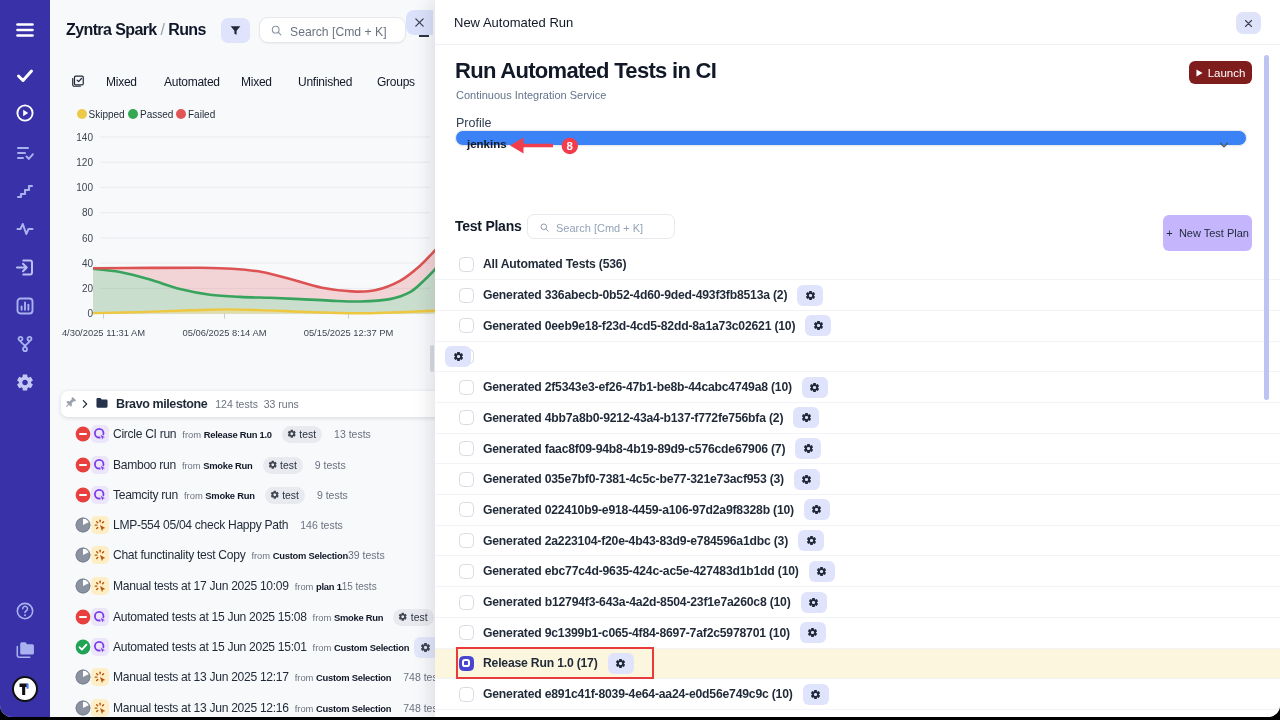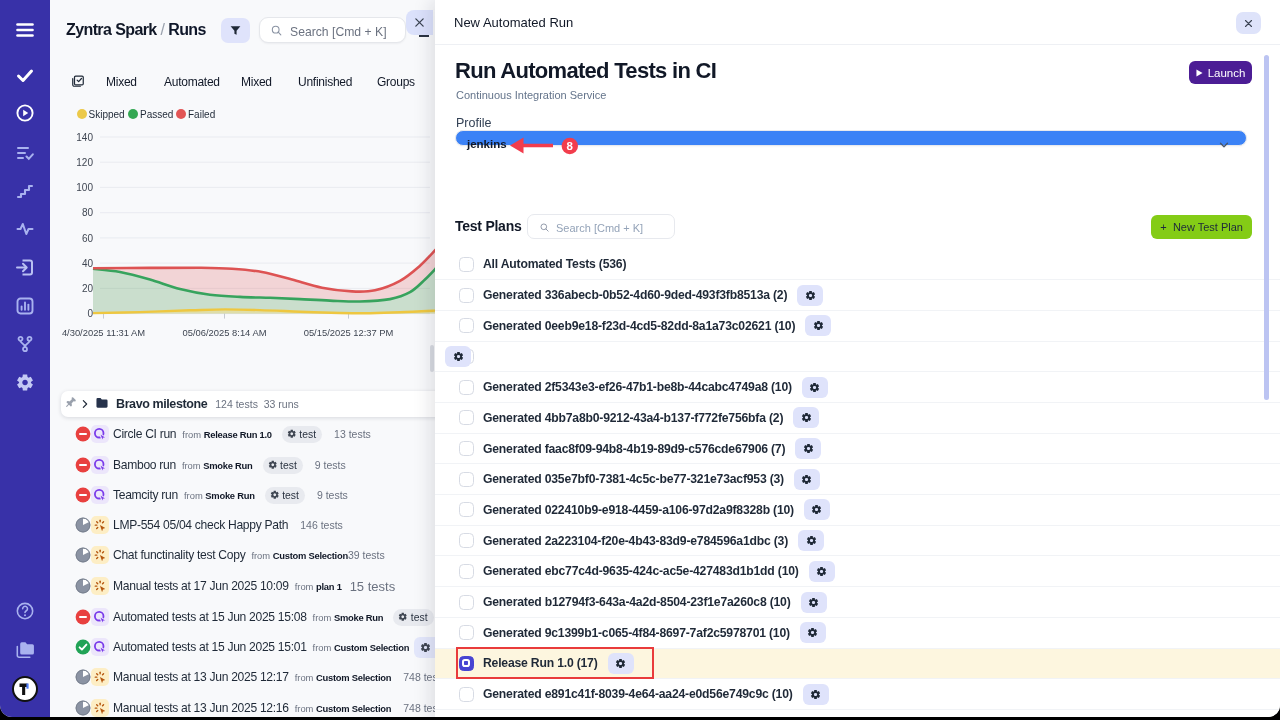--- a/index.html
+++ b/index.html
@@ -316,21 +316,21 @@
         <circle cx="8" cy="8" r="6.9" fill="none" stroke="#79818f" stroke-width="1"></circle>
       </svg>
       <div style="position:absolute;left:91px;top:577px;width:18px;height:18px;border-radius:5px;background:#fdeec5">
         <svg width="13" height="13" viewBox="0 0 14 14" style="position:absolute;left:2.5px;top:2.5px" color="#b5560e">
           <use href="#clickcur" fill="#b5560e"></use>
         </svg>
       </div>
       <div style="position:absolute;left:113px;top:576px;height:20px;display:flex;align-items:center;white-space:nowrap">
         <span style="font-size:12.1px;font-weight:500;color:#1f2937;letter-spacing:-0.3px">Manual tests at 17 Jun 2025 10:09</span>
         <span style="margin-left:6px;font-size:9.4px;color:#6b7280">from <b style="color:#111827;letter-spacing:-0.25px">plan 1</b></span>
-        <span style="margin-left:8px;font-size:13px;color:#6b7280">15 tests</span>
+        <span style="margin-left:0;font-size:10px;color:#6b7280">15 tests</span>
       </div>
       <svg style="position:absolute;left:74.5px;top:609px" width="16" height="16" viewBox="0 0 16 16">
         <circle cx="8" cy="8" r="7.4" fill="#e8403f"></circle>
         <rect x="4" y="6.9" width="8" height="2.2" rx="1" fill="#fff"></rect>
       </svg>
       <div style="position:absolute;left:91px;top:608px;width:18px;height:18px;border-radius:5px;background:#ece6fb">
         <svg width="14" height="14" viewBox="0 0 14 14" style="position:absolute;left:2px;top:2px" color="#7a3bea">
           <use href="#autoq" fill="#7a3bea"></use>
         </svg>
       </div>
@@ -398,21 +398,21 @@
 <div id="modal">
 <span style="position:absolute;left:19px;top:15px;font-size:13px;color:#111827">New Automated Run</span>
 <div style="position:absolute;left:801px;top:12px;width:25px;height:22px;background:#dee3fa;border-radius:7px">
         <svg width="9" height="9" viewBox="0 0 24 24" style="position:absolute;left:8px;top:6.5px">
           <path d="M4 4l16 16M20 4L4 20" stroke="#3a4352" stroke-width="3" stroke-linecap="round"></path>
         </svg>
       </div>
 <div style="position:absolute;left:0;top:44px;width:845px;height:1px;background:#eef0f4"></div>
 <div style="position:absolute;left:20px;top:58px;font-size:22px;font-weight:700;color:#111827;letter-spacing:-0.7px">Run Automated Tests in CI</div>
 <div style="position:absolute;left:21px;top:89px;font-size:11px;color:#64748b">Continuous Integration Service</div>
-<div style="position:absolute;left:754px;top:61px;width:63px;height:23px;background:#4c1d95;border-radius:6px;display:flex;align-items:center;justify-content:center;gap:5px">
+<div style="position:absolute;left:754px;top:61px;width:63px;height:23px;background:#7f1d1d;border-radius:6px;display:flex;align-items:center;justify-content:center;gap:5px">
         <svg width="7" height="8" viewBox="0 0 8 9">
           <path d="M0.5 0.5l7 4-7 4z" fill="#fff"></path>
         </svg>
         <span style="font-size:11.5px;color:#fff">Launch</span>
       </div>
 <div style="position:absolute;left:21px;top:116px;font-size:12.5px;color:#334155">Profile</div>
 <div style="position:absolute;left:20px;top:130px;width:792px;height:16px;background:#3b82f6;border:1px solid #e7e9ee;border-radius:8px;box-shadow:0 1px 2px rgba(16,24,40,.04)">
   <span style="position:absolute;left:11px;top:7px;font-size:11.5px;font-weight:600;color:#111827">jenkins</span>
   <svg width="12" height="12" viewBox="0 0 24 24" style="position:absolute;right:16px;top:8px" color="#475569">
           <use href="#chev"></use>
@@ -424,21 +424,21 @@
   <circle cx="64.8" cy="14" r="8.2" fill="#f23d4d"></circle>
   <text x="64.8" y="18" text-anchor="middle" font-size="11.5" font-weight="bold" fill="#fff">8</text>
 </svg>
 <div style="position:absolute;left:20px;top:218px;font-size:14px;font-weight:700;color:#111827;letter-spacing:-0.25px">Test Plans</div>
 <div style="position:absolute;left:92px;top:214px;width:148px;height:25px;background:#fff;border:1px solid #e7e9ee;border-radius:7px">
   <svg width="11" height="11" viewBox="0 0 24 24" style="position:absolute;left:11px;top:7px" color="#8a93a3">
           <use href="#mag"></use>
         </svg>
   <span style="position:absolute;left:28px;top:6.5px;font-size:11px;color:#94a3b8">Search [Cmd + K]</span>
 </div>
-<div style="position:absolute;top:215px;right:28px;height:24px;background:#84cc16;border-radius:6px;display:flex;align-items:center;justify-content:center;padding:0 9px;white-space:nowrap">
+<div style="position:absolute;top:215px;right:28px;height:36px;background:#c4b5fd;border-radius:6px;display:flex;align-items:center;justify-content:center;padding:0 3px;white-space:nowrap">
         <span style="font-size:11px;color:#1e2a3b">+&nbsp; New Test Plan</span>
       </div>
 <div class="tprow" style="top:249.5px;">
         <span class="cbx"></span>
         <span class="tpname">All Automated Tests (536)</span>
       </div>
       <div class="tprow" style="top:280.2px;">
         <span class="cbx"></span>
         <span class="tpname">Generated 336abecb-0b52-4d60-9ded-493f3fb8513a (2)</span>
         <span class="gchip">

